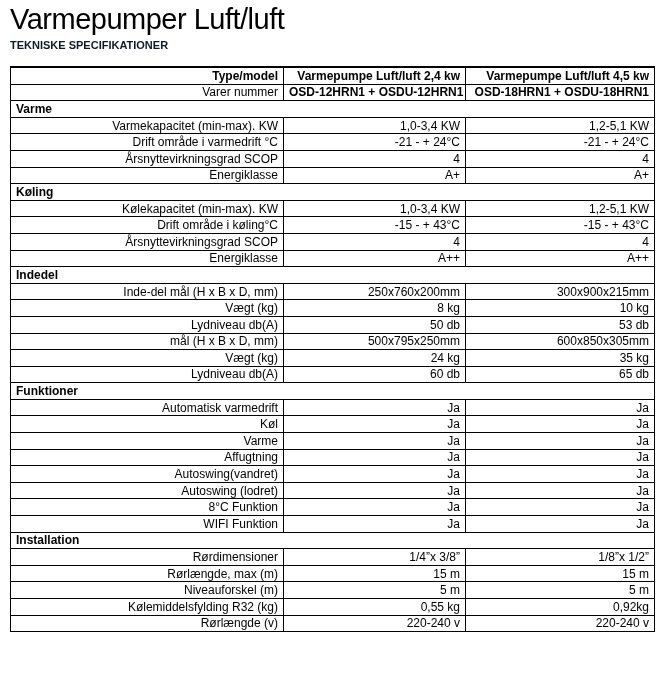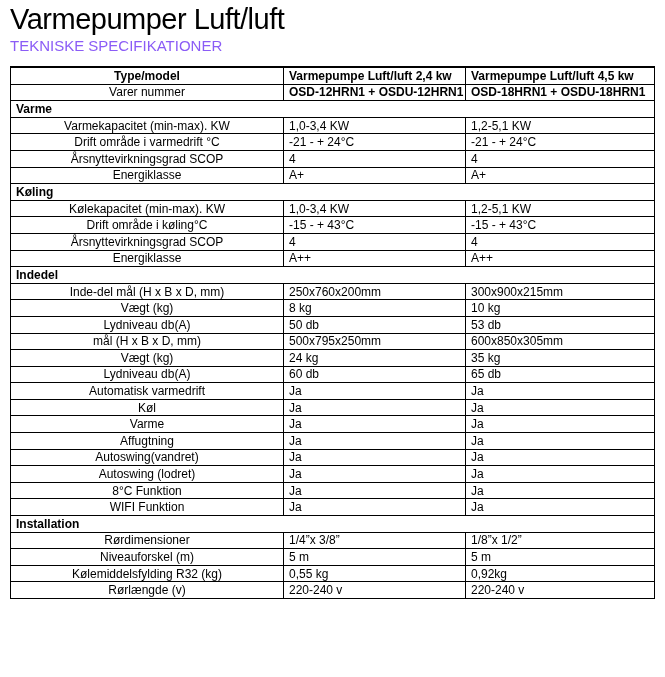--- a/index.html
+++ b/index.html
@@ -21,24 +21,24 @@
   .page-title {
     margin: 2px 0 0 10px;
     font-size: 29px;
     font-weight: 400;
     letter-spacing: -0.5px;
     line-height: 34px;
     color: #000000;
   }
   .page-subtitle {
     margin: 1px 0 0 10px;
-    font-size: 15px;
-    font-weight: 400;
+    font-size: 11px;
+    font-weight: 700;
     line-height: 17px;
-    color: #8b5cf6;
+    color: #0f172a;
   }
   table.spec-table {
     border-collapse: collapse;
     table-layout: fixed;
     margin: 12px 0 0 10px;
     width: 644px;
   }
   col.c-label { width: 273px; }
   col.c-val1  { width: 182px; }
   col.c-val2  { width: 189px; }
@@ -50,25 +50,25 @@
     font-size: 12px;
     line-height: 14px;
     vertical-align: middle;
     white-space: nowrap;
     overflow: hidden;
   }
   .spec-table thead th {
     border-top: 2px solid #000000;
   }
   .lbl {
-    text-align: center;
+    text-align: right;
     font-size: 12.5px;
   }
   .val {
-    text-align: left;
+    text-align: right;
   }
   .b { font-weight: 700; }
   .section-cell {
     font-weight: 700;
     font-size: 12.5px;
     text-align: left;
   }
 </style>
 </head>
 <body>
@@ -169,20 +169,23 @@
           <td class="lbl">Vægt (kg)</td>
           <td class="val">24 kg</td>
           <td class="val">35 kg</td>
         </tr>
         <tr>
           <td class="lbl">Lydniveau db(A)</td>
           <td class="val">60 db</td>
           <td class="val">65 db</td>
         </tr>
         <tr>
+          <td class="section-cell" colspan="3">Funktioner</td>
+        </tr>
+        <tr>
           <td class="lbl">Automatisk varmedrift</td>
           <td class="val">Ja</td>
           <td class="val">Ja</td>
         </tr>
         <tr>
           <td class="lbl">Køl</td>
           <td class="val">Ja</td>
           <td class="val">Ja</td>
         </tr>
         <tr>
@@ -215,20 +218,25 @@
           <td class="val">Ja</td>
           <td class="val">Ja</td>
         </tr>
         <tr>
           <td class="section-cell" colspan="3">Installation</td>
         </tr>
         <tr>
           <td class="lbl">Rørdimensioner</td>
           <td class="val">1/4”x 3/8”</td>
           <td class="val">1/8”x 1/2”</td>
+        </tr>
+        <tr>
+          <td class="lbl">Rørlængde, max  (m)</td>
+          <td class="val">15 m</td>
+          <td class="val">15 m</td>
         </tr>
         <tr>
           <td class="lbl">Niveauforskel (m)</td>
           <td class="val">5 m</td>
           <td class="val">5 m</td>
         </tr>
         <tr>
           <td class="lbl">Kølemiddelsfylding R32 (kg)</td>
           <td class="val">0,55 kg</td>
           <td class="val">0,92kg</td>

